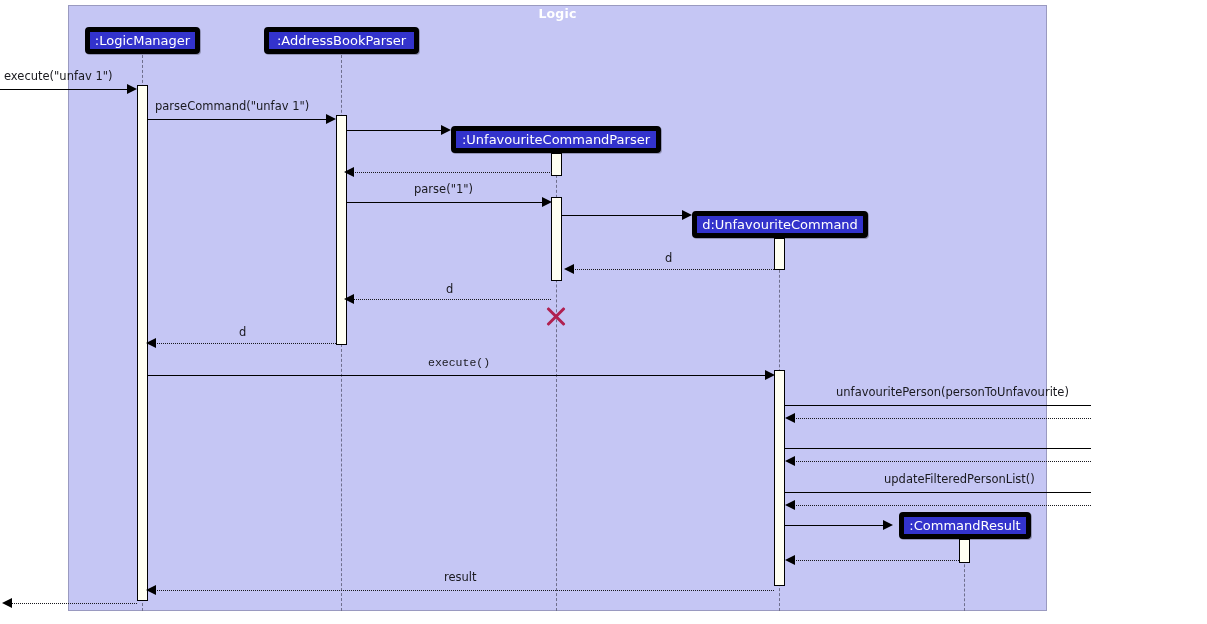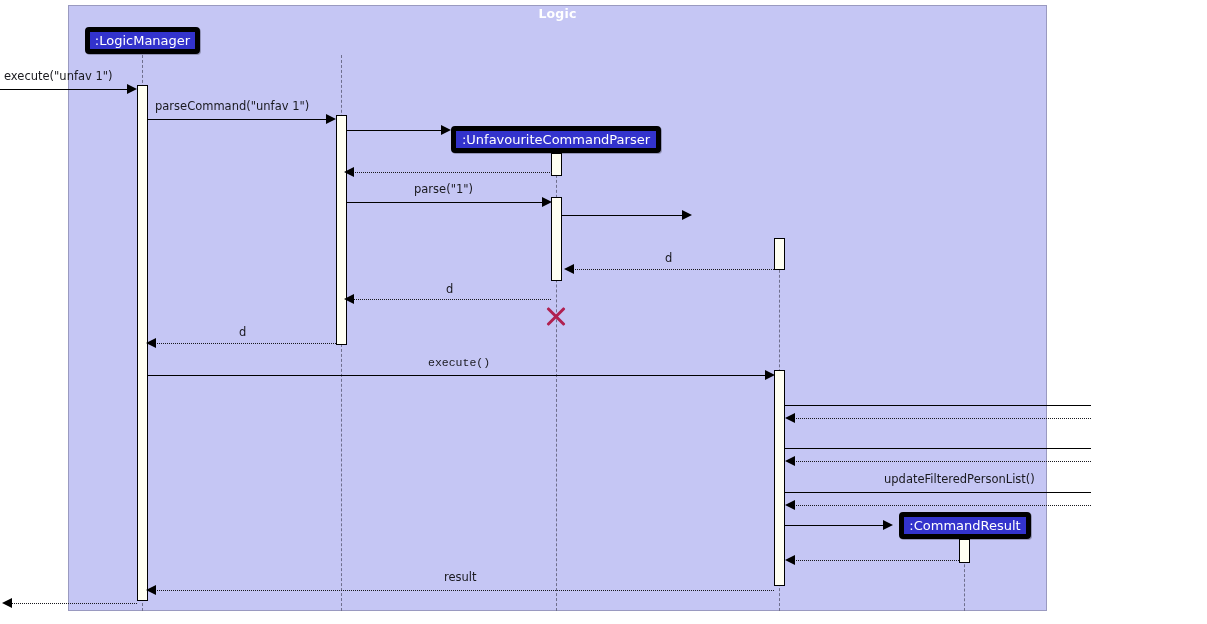--- a/index.html
+++ b/index.html
@@ -153,25 +153,31 @@
   <div class="lifeline" style="left:341px; top:55px; height:556px;"></div>
   <div class="lifeline" style="left:556px; top:155px; height:456px;"></div>
   <div class="lifeline" style="left:779px; top:240px; height:371px;"></div>
   <div class="lifeline" style="left:964px; top:540px; height:71px;"></div>
   <div class="lifeline lifeline-model" style="left:1156px; top:55px; height:556px;"></div>
 
   <div class="pbox pbox-logic" style="left:85px; top:27px; width:115px; height:27px;">
     <span>:LogicManager</span>
   </div>
 
+  <div class="pbox pbox-logic" style="left:264px; top:27px; width:155px; height:27px;">
+    <span>:AddressBookParser</span>
+  </div>
 
   <div class="pbox pbox-logic" style="left:451px; top:126px; width:210px; height:27px;">
     <span>:UnfavouriteCommandParser</span>
   </div>
 
+  <div class="pbox pbox-logic" style="left:692px; top:211px; width:176px; height:27px;">
+    <span>d:UnfavouriteCommand</span>
+  </div>
 
   <div class="pbox pbox-logic" style="left:899px; top:512px; width:132px; height:27px;">
     <span>:CommandResult</span>
   </div>
 
   <div class="pbox pbox-model" style="left:1124px; top:27px; width:66px; height:27px;">
     <span>:Model</span>
   </div>
 
   <div class="activation" style="left:137px; top:85px; height:516px;"></div>
@@ -227,20 +233,21 @@
   <div class="msg-line dotted" style="left:152px; top:343px; width:184px;"></div>
   <div class="arrowhead arrow-left" style="left:146px; top:338px;"></div>
   <div class="msg-label" style="left:239px; top:326px;">d</div>
 
   <div class="msg-line" style="left:148px; top:375px; width:618px;"></div>
   <div class="arrowhead arrow-right" style="left:765px; top:370px;"></div>
   <div class="msg-label" style="left:428px; top:356px;font-family:Liberation Mono, monospace;">execute()</div>
 
   <div class="msg-line" style="left:785px; top:405px; width:358px;"></div>
   <div class="arrowhead arrow-right" style="left:1141px; top:400px;"></div>
+  <div class="msg-label" style="left:836px; top:386px;">unfavouritePerson(personToUnfavourite)</div>
 
   <div class="msg-line dotted" style="left:789px; top:418px; width:362px;"></div>
   <div class="arrowhead arrow-left" style="left:785px; top:413px;"></div>
 
   <div class="msg-line" style="left:785px; top:448px; width:358px;"></div>
   <div class="arrowhead arrow-right" style="left:1141px; top:443px;"></div>
 
   <div class="msg-line dotted" style="left:789px; top:461px; width:362px;"></div>
   <div class="arrowhead arrow-left" style="left:785px; top:456px;"></div>
 

